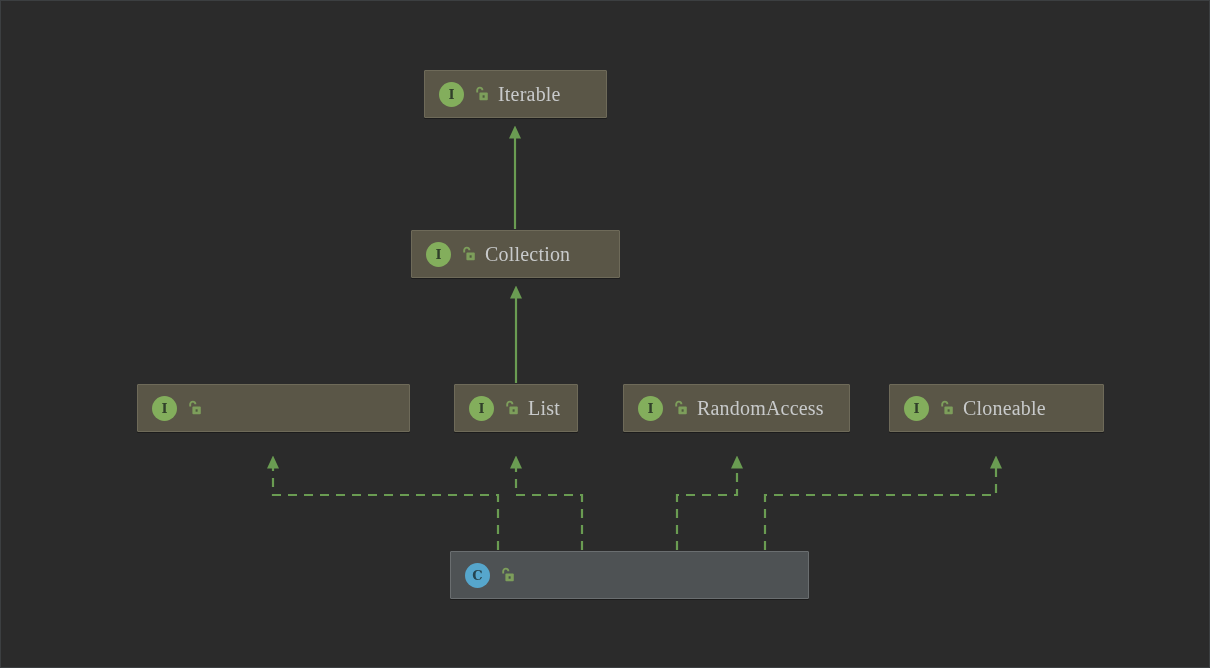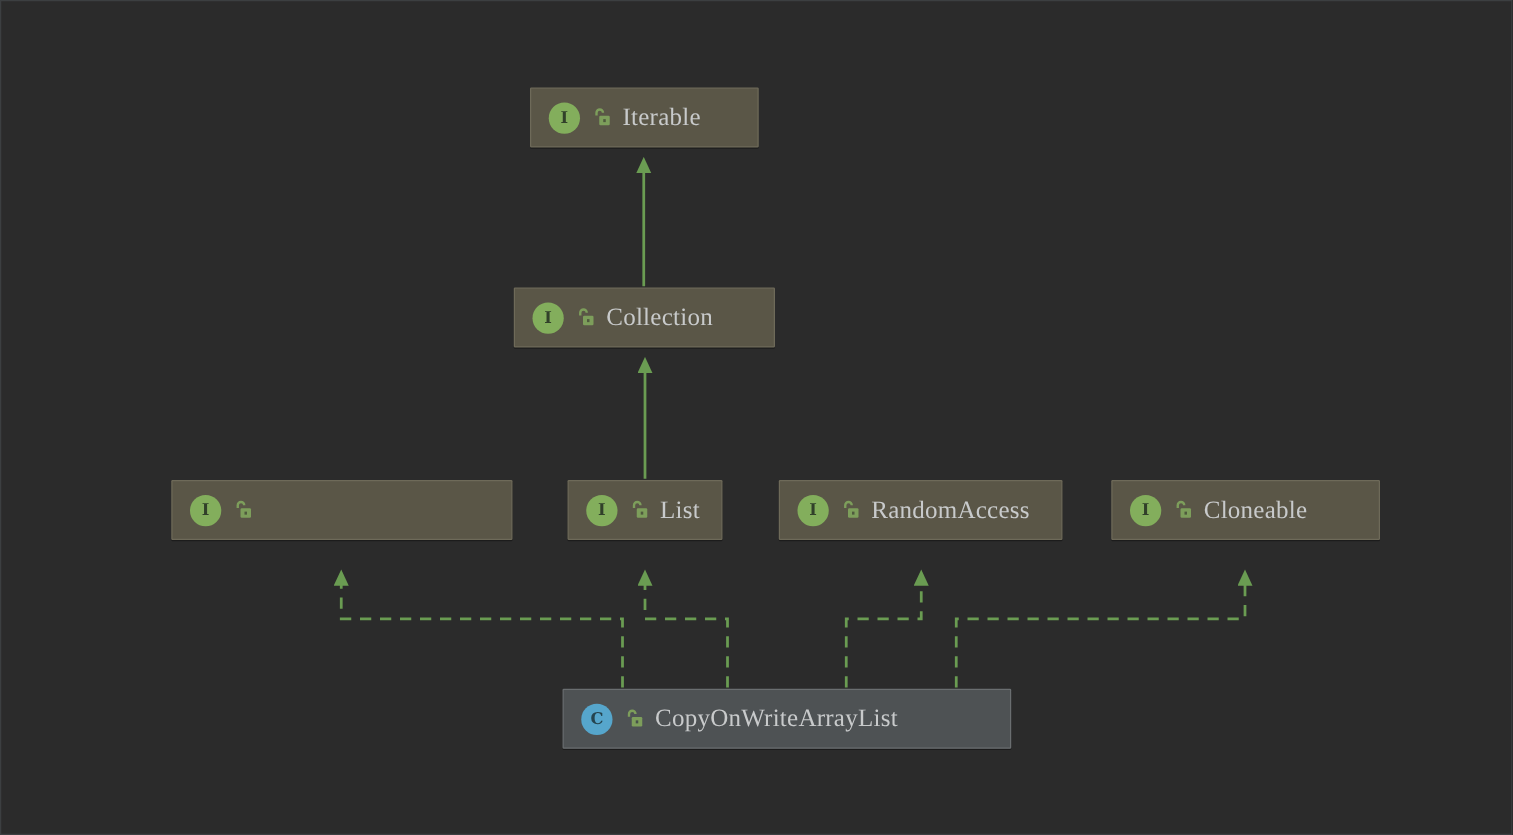--- a/index.html
+++ b/index.html
@@ -176,16 +176,15 @@
     <span class="label">Cloneable</span>
   </div>
 
   <div class="node cls" style="left:449px; top:550px; width:359px;">
     <span class="badge c">C</span>
     <svg class="lock" viewBox="0 0 16 17">
       <path d="M4.2,6.4 L4.2,4.2 A2.6,2.6 0 0 1 9.4,4.2" fill="none" stroke="#7d9e5b" stroke-width="1.9"></path>
       <rect x="6.4" y="6.6" width="8.4" height="7.6" rx="1" fill="#7d9e5b"></rect>
       <rect x="9.6" y="9.3" width="2" height="2.4" fill="#47514a"></rect>
     </svg>
-    <span class="label">CopyOnWriteArrayList</span>
   </div>
 
 </div>
 
 </body></html>

